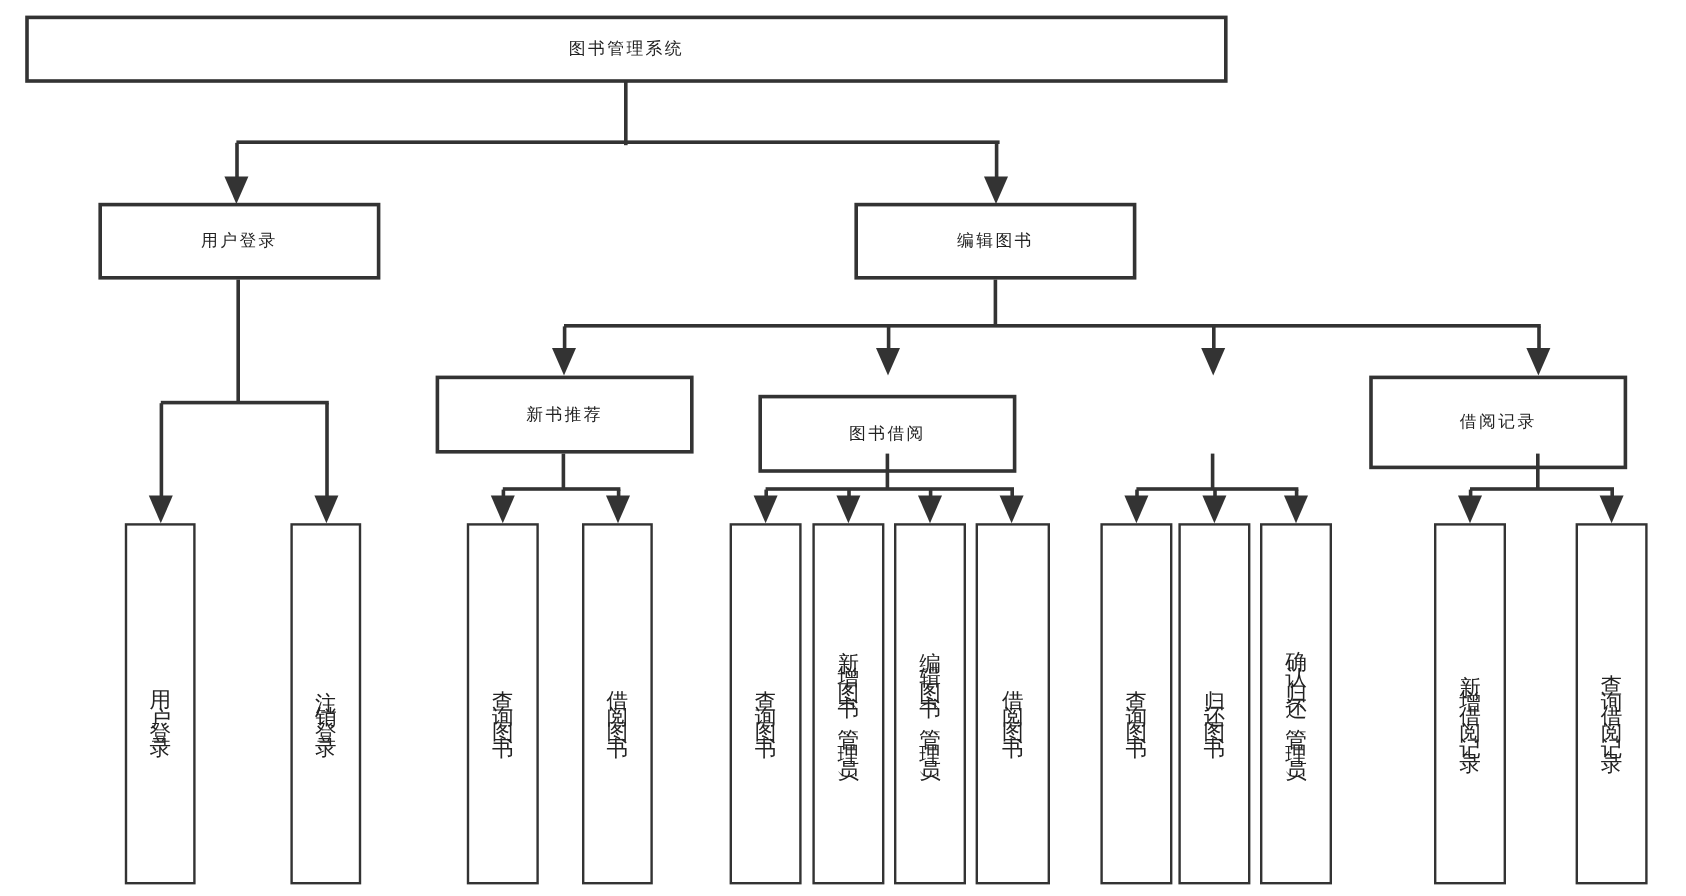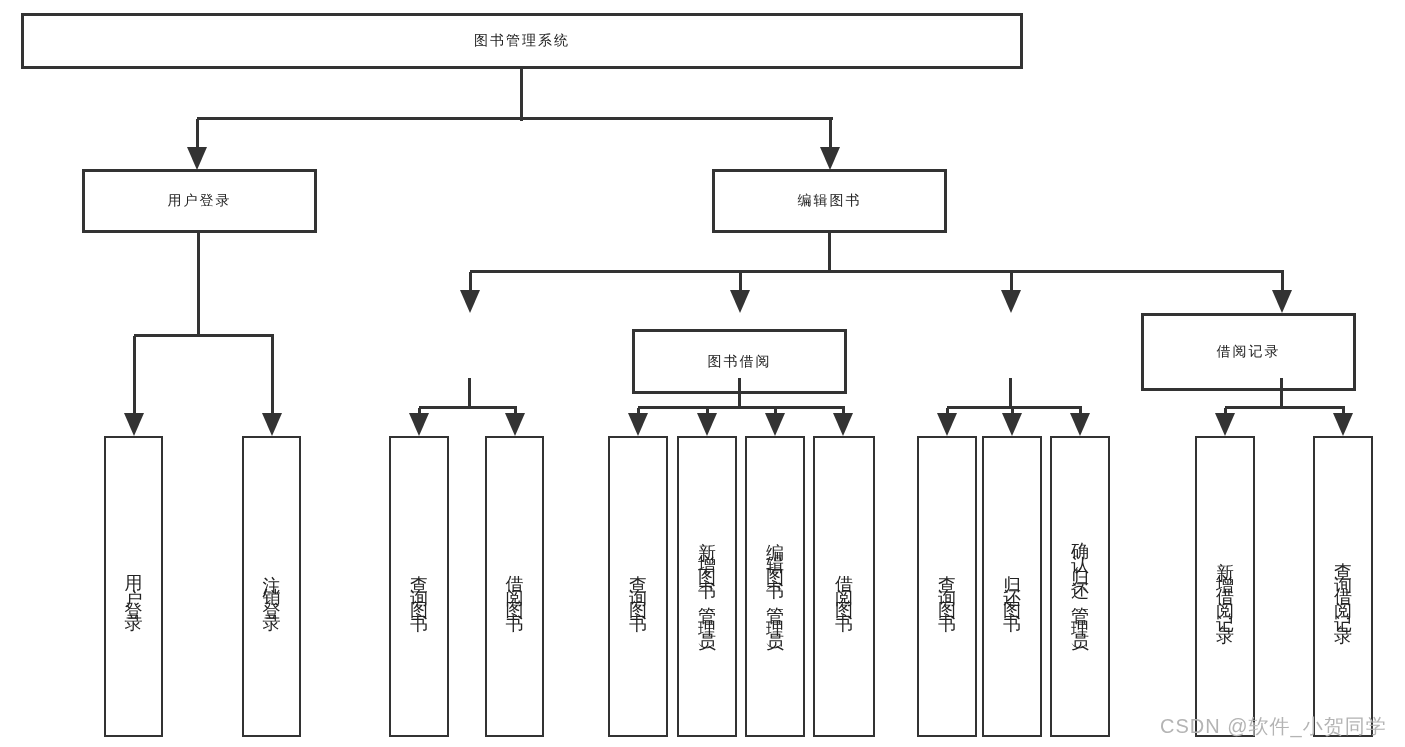--- a/index.html
+++ b/index.html
@@ -60,20 +60,23 @@
     <span>图书管理系统</span>
   </div>
 
   <div class="box box-h" style="left:82px;top:169px;width:235px;height:64px">
     <span>用户登录</span>
   </div>
   <div class="box box-h" style="left:712px;top:169px;width:235px;height:64px">
     <span>编辑图书</span>
   </div>
 
+  <div class="box box-h" style="left:363px;top:313px;width:215px;height:65px">
+    <span>新书推荐</span>
+  </div>
   <div class="box box-h" style="left:632px;top:329px;width:215px;height:65px">
     <span>图书借阅</span>
   </div>
   <div class="box box-h" style="left:1141px;top:313px;width:215px;height:78px">
     <span>借阅记录</span>
   </div>
 
   <div class="box box-v" style="left:104px;top:436px;width:59px;height:301px">
     <span>用户登录</span>
   </div>
@@ -208,15 +211,14 @@
   <div class="hline" style="left:1225px;top:406px;width:120px"></div>
   <div class="arrow" style="left:1215px;top:408px;height:28px">
       <i class="shaft"></i>
       <i class="head"></i>
     </div>
   <div class="arrow" style="left:1333px;top:408px;height:28px">
       <i class="shaft"></i>
       <i class="head"></i>
     </div>
 
-  <div class="watermark">CSDN @软件_小贺同学</div>
 
 </div>
 
 </body></html>

